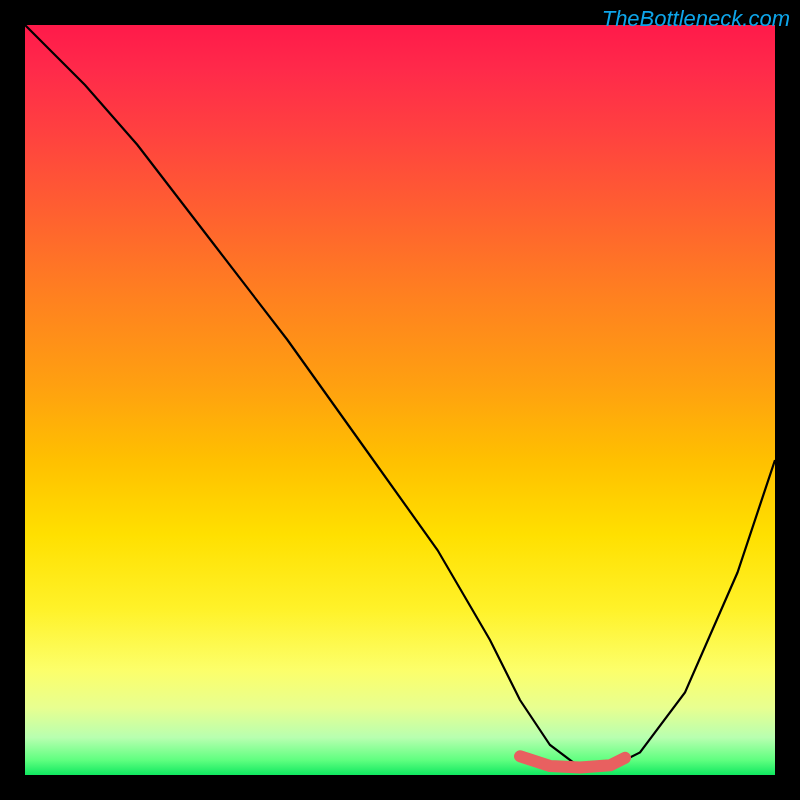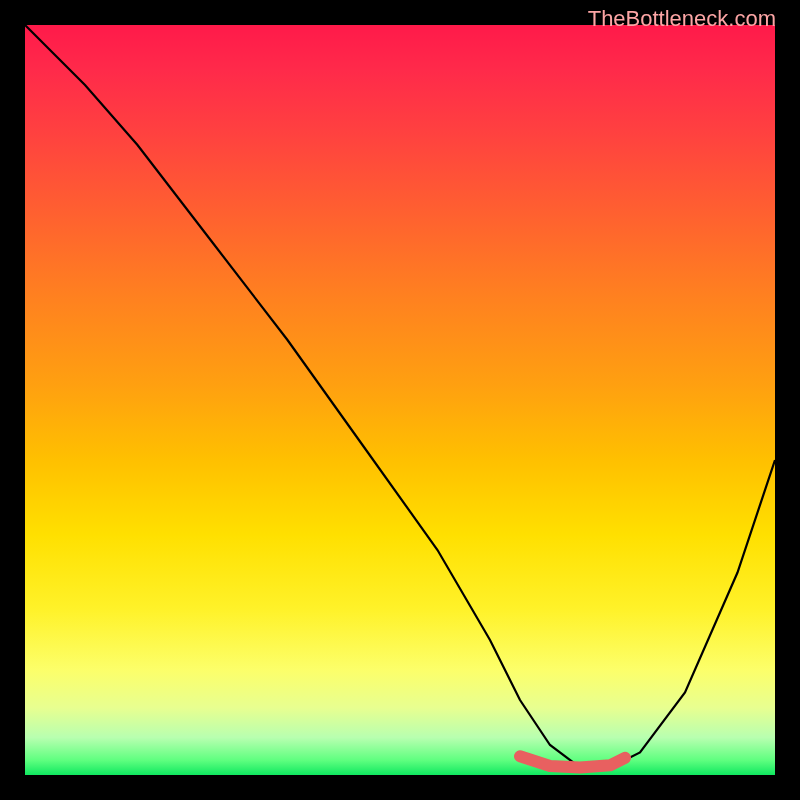--- a/index.html
+++ b/index.html
@@ -7,25 +7,26 @@
     width: 800px;
     height: 800px;
     background: #000;
     position: relative;
     font-family: Arial, Helvetica, sans-serif;
     overflow: hidden;
   }
   .watermark {
     position: absolute;
     top: 6px;
-    right: 24px;
-    color: #fca5a5;
+    right: 10px;
+    color: #0ea5e9;
     font-size: 22px;
     font-weight: 500;
     z-index: 5;
+    font-style: italic;
   }
   .plot-area {
     position: absolute;
     left: 25px;
     top: 25px;
     width: 750px;
     height: 750px;
     z-index: 1;
   }
   .gradient-bg {

